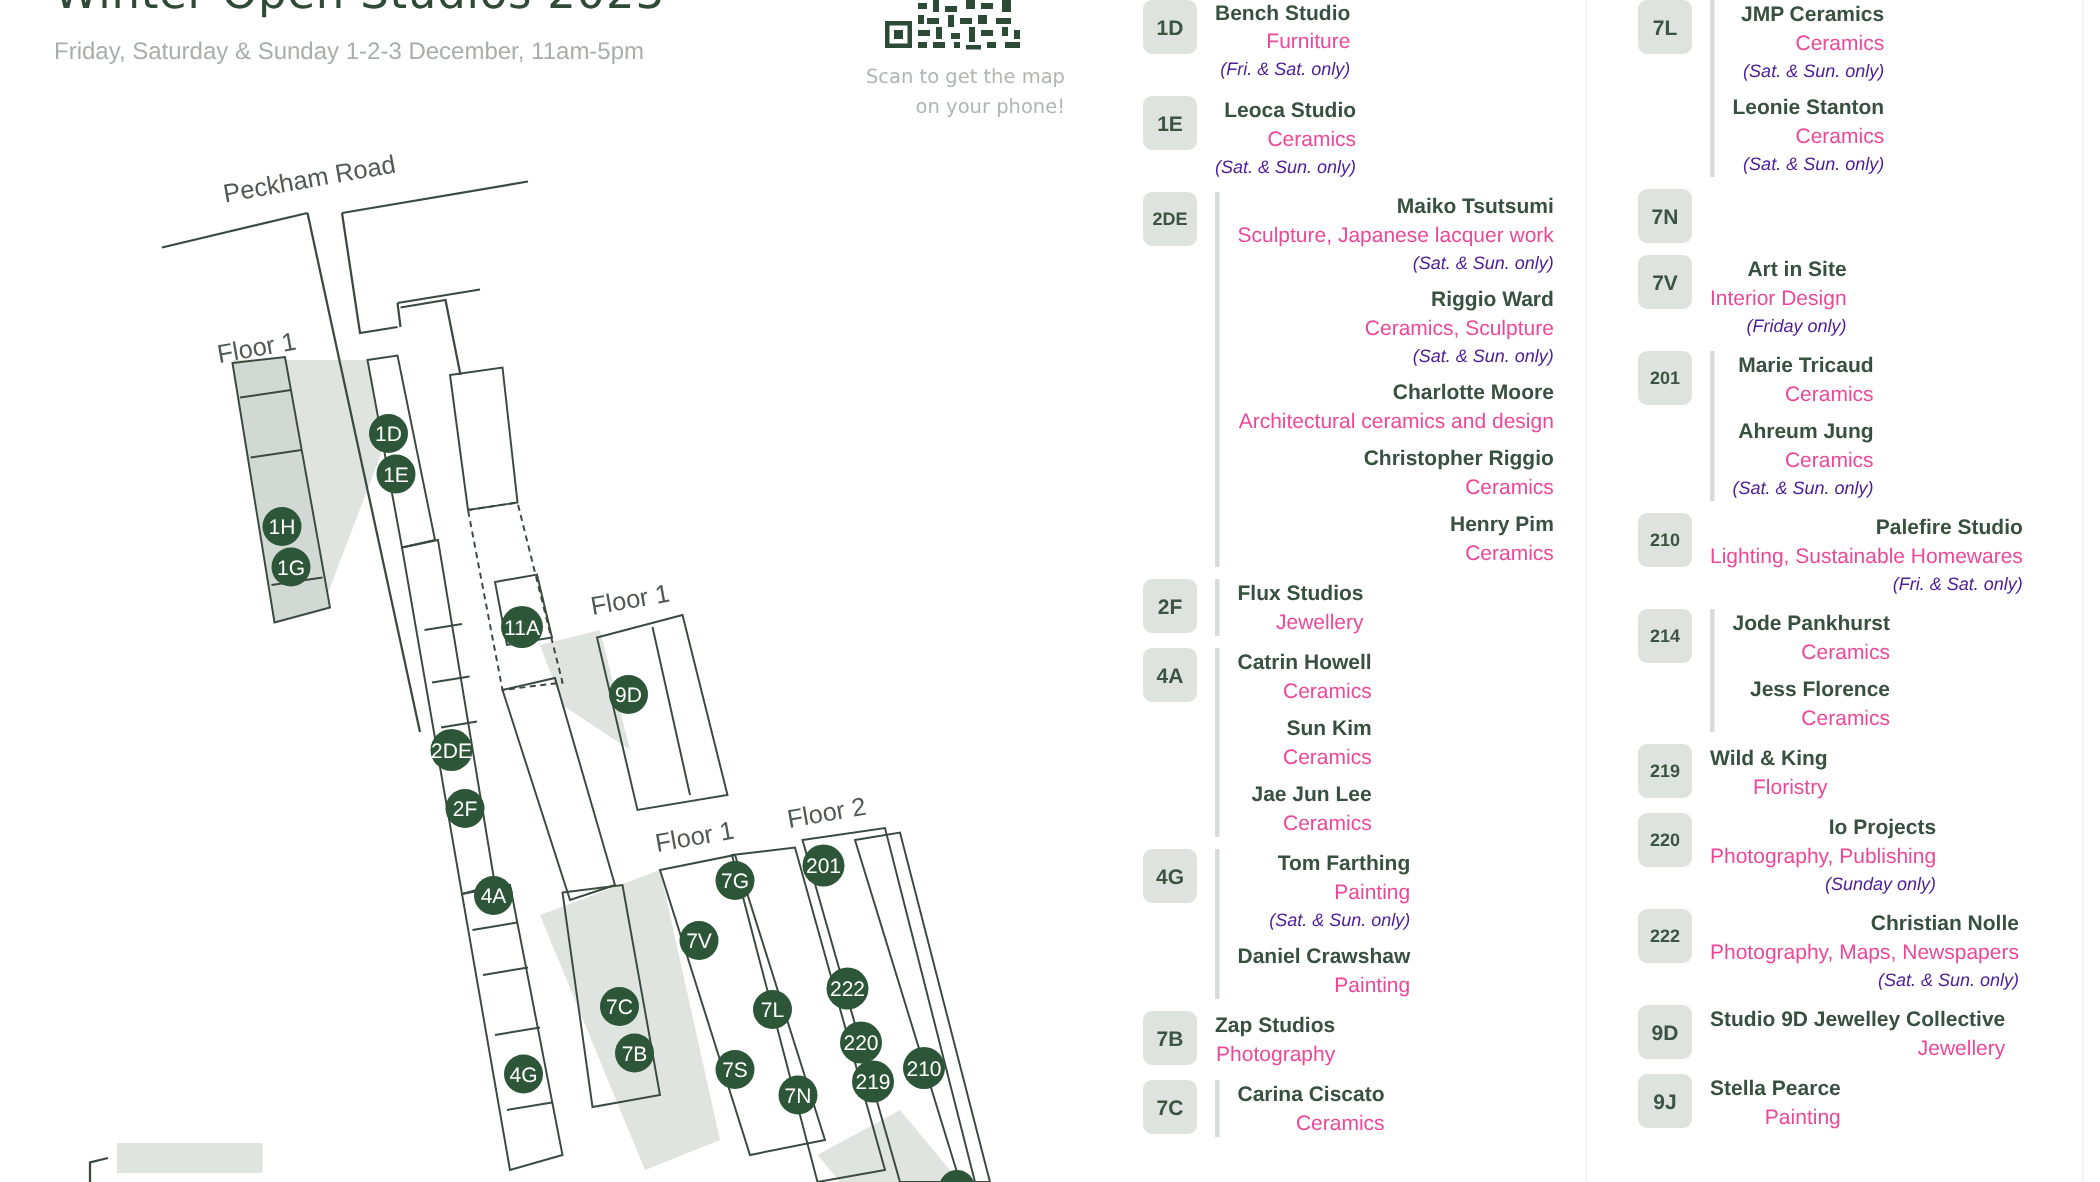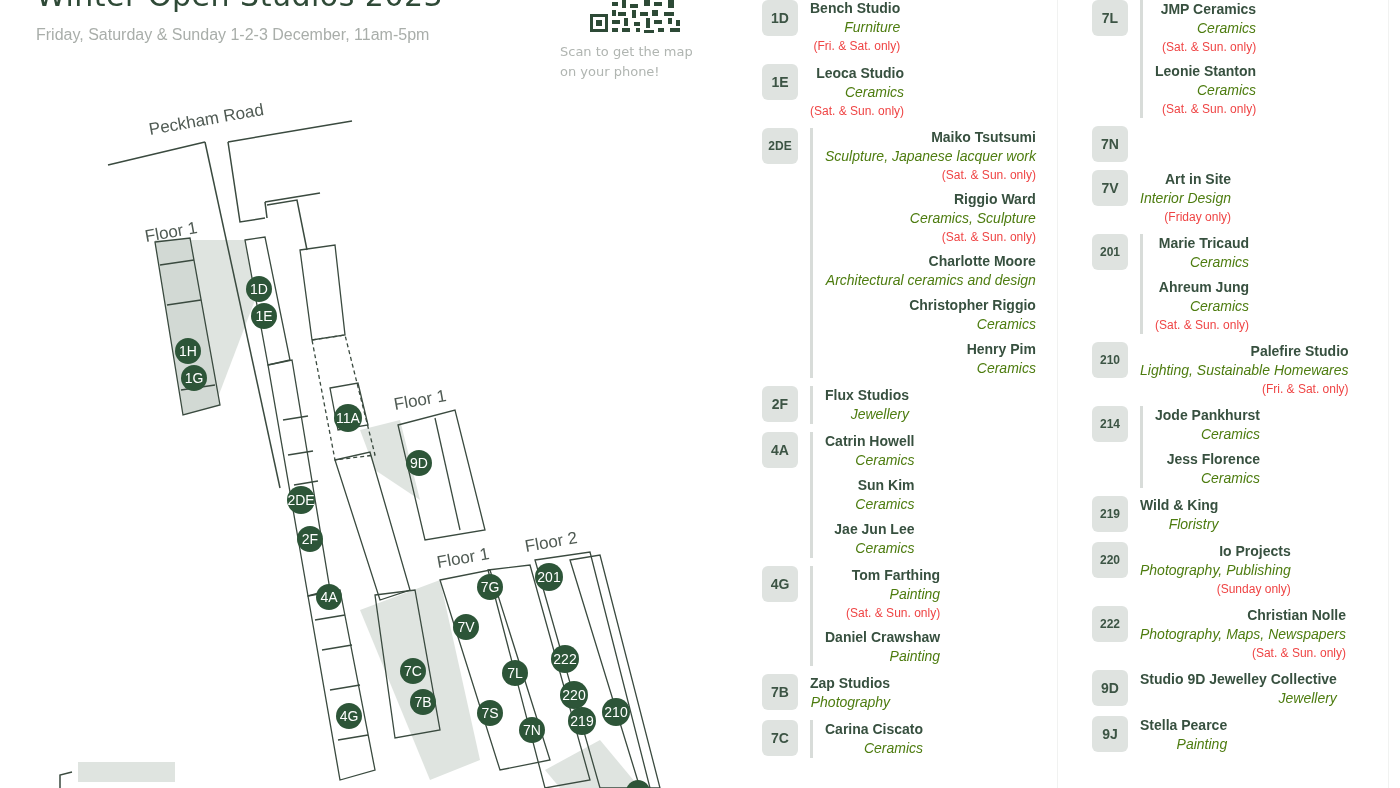--- a/index.html
+++ b/index.html
@@ -1,36 +1,36 @@
 <!DOCTYPE html>
 <html><head>
 <meta charset="utf-8">
 <style>
   html, body { margin:0; padding:0; }
   body { width:1400px; height:788px; overflow:hidden; background:#ffffff; position:relative; font-family:"Liberation Sans", sans-serif; color:#2f3d33; }
   .title { position:absolute; left:36px; top:-22px; font-size:30px; color:#2f4a37; font-family:"DejaVu Sans", sans-serif; letter-spacing:0.5px; white-space:nowrap; }
   .subtitle { position:absolute; left:36px; top:26px; font-size:16px; color:#a9aeaa; font-family:Liberation Sans, sans-serif; white-space:nowrap; }
   .qr { position:absolute; left:588px; top:0; width:94px; height:34px; }
-  .qr-caption { position:absolute; left:560px; top:42px; width:150px; text-align:left; font-size:13px; line-height:20px; color:#b0b5b1; font-family:"DejaVu Sans", sans-serif; }
+  .qr-caption { position:absolute; left:560px; top:42px; width:150px; text-align:right; font-size:13px; line-height:20px; color:#b0b5b1; font-family:"DejaVu Sans", sans-serif; }
   .map { position:absolute; left:0; top:80px; width:740px; height:708px; }
   .map svg { width:740px; height:708px; display:block; }
   .col { position:absolute; top:0; }
   .col-1 { left:762px; width:292px; }
   .col-2 { left:1092px; width:290px; }
   .divider { position:absolute; top:0; width:1px; height:788px; background:#f1f2f1; }
   .entry { position:relative; display:flex; align-items:flex-start; margin-bottom:8px; }
   .badge { width:36px; height:36px; border-radius:6px; background:#dfe3e0; color:#3c5444; font-weight:bold; font-size:14px; display:flex; align-items:center; justify-content:center; flex:0 0 36px; margin-top:0px; }
   .badge.small { font-size:12px; }
   .people { margin-left:12px;text-align:right; }
   .people.grouped { border-left:3px solid #d8dcd9; padding-left:12px; margin-left:12px; }
   .person { margin-bottom:6px; }
   .person:last-child { margin-bottom:0; }
   .name { font-weight:bold; font-size:14px; color:#37503f; line-height:19px; white-space:nowrap; }
-  .disc { font-size:14px; color:#4d7c0f; line-height:19px; white-space:nowrap;font-style:italic; }
-  .note { font-size:12px; color:#ef4444; line-height:18px; white-space:nowrap; }
+  .disc { font-size:14px; color:#ec4899; line-height:19px; white-space:nowrap; }
+  .note { font-size:12px; font-style:italic; color:#4c1d95; line-height:18px; white-space:nowrap; }
   .marker-text { font-family:"Liberation Sans", sans-serif; font-size:14px; fill:#ffffff; text-anchor:middle; dominant-baseline:central; }
   .label-text { font-family:"Liberation Sans", sans-serif; font-size:17px; fill:#4f5a53; }
 </style>
 </head>
 <body>
 
 <div class="title">Winter Open Studios 2023</div>
 <div class="subtitle">Friday, Saturday &amp; Sunday 1-2-3  December, 11am-5pm</div>
 
 <svg class="qr" viewBox="0 0 94 34">

